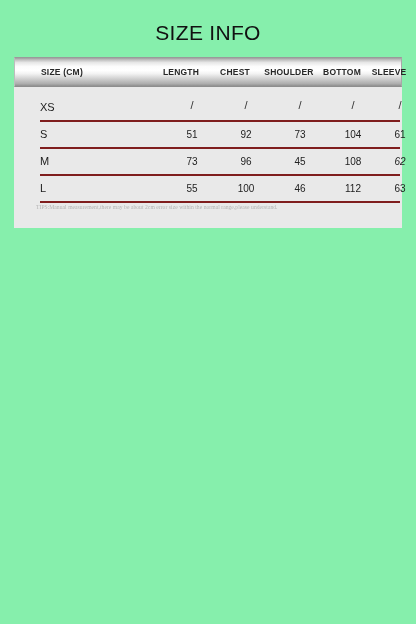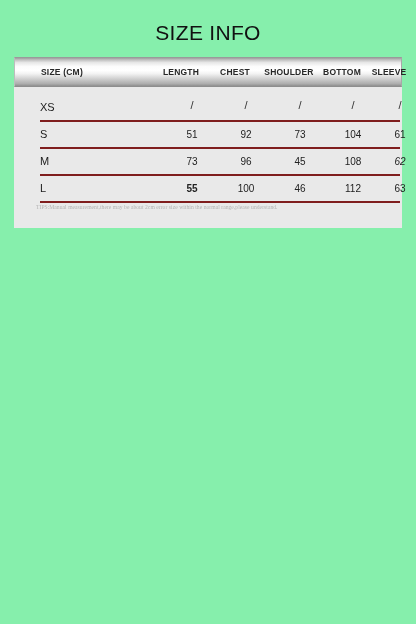--- a/index.html
+++ b/index.html
@@ -164,21 +164,21 @@
         <div class="row" style="top: 90px;">
           <div class="cell-size">M</div>
           <div class="cell-val" style="left: 124px; width: 56px;">73</div>
           <div class="cell-val" style="left: 182px; width: 48px;">96</div>
           <div class="cell-val" style="left: 231px; width: 58px;">45</div>
           <div class="cell-val" style="left: 289px; width: 48px;">108</div>
           <div class="cell-val" style="left: 337px; width: 46px; font-style: italic;">62</div>
         </div>
         <div class="row" style="top: 117px;">
           <div class="cell-size">L</div>
-          <div class="cell-val" style="left: 124px; width: 56px; font-weight: bold;">55</div>
+          <div class="cell-val" style="left: 124px; width: 56px;">55</div>
           <div class="cell-val" style="left: 182px; width: 48px;">100</div>
           <div class="cell-val" style="left: 231px; width: 58px;">46</div>
           <div class="cell-val" style="left: 289px; width: 48px;">112</div>
           <div class="cell-val" style="left: 337px; width: 46px;">63</div>
         </div>
       </div>
 
     <div id="tips">TIPS:Manual measurement,there may  be about 2cm error size within the normal range,please understand.</div>
 
   </div>

